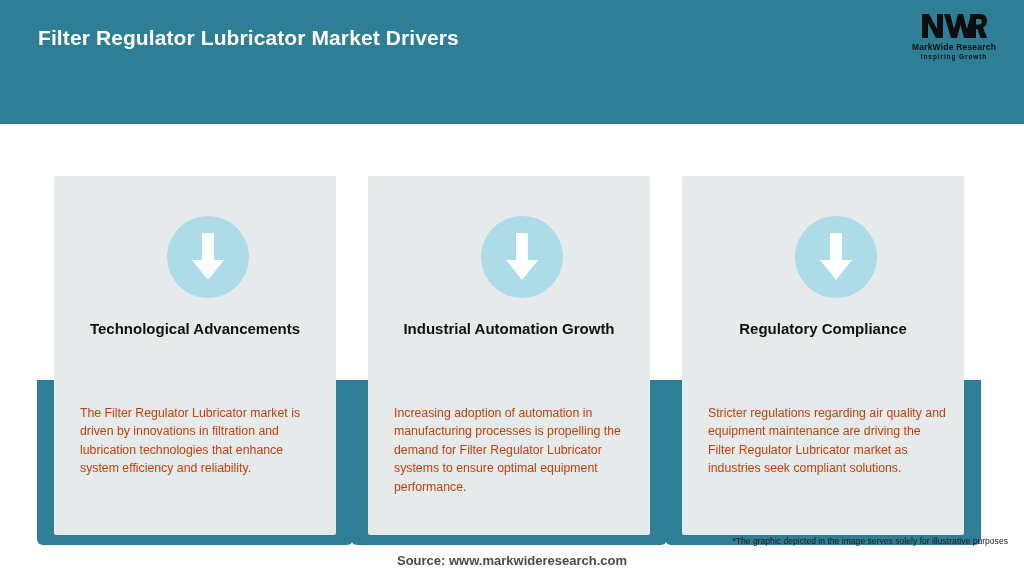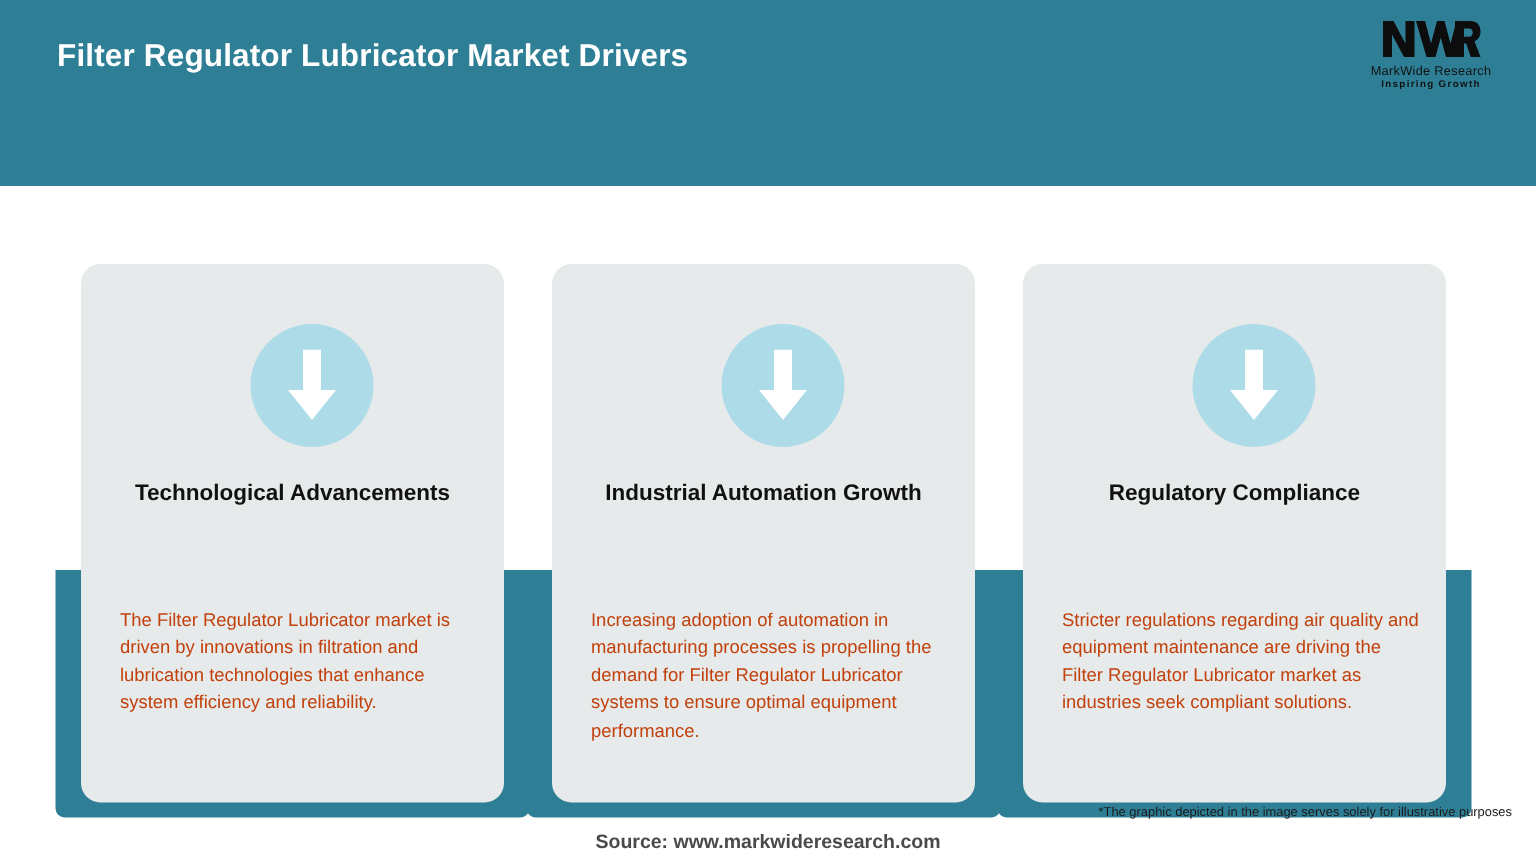--- a/index.html
+++ b/index.html
@@ -45,21 +45,21 @@
     text-align: center;
   }
   .logo-mark {
     display: block;
     height: 30px;
     line-height: 30px;
   }
   .logo-name {
     display: block;
     font-size: 8.5px;
-    font-weight: normal;
+    font-weight: bold;
     color: #111111;
     letter-spacing: 0.2px;
     line-height: 10px;
   }
   .logo-tag {
     display: block;
     font-size: 6.5px;
     font-weight: bold;
     color: #111111;
     letter-spacing: 0.9px;
@@ -96,21 +96,21 @@
     border-bottom-right-radius: 6px;
   }
 
   .card {
     position: absolute;
     left: 17px;
     top: 76px;
     width: 282px;
     height: 359px;
     background: #e6eaeb;
-    border-radius: 13px;
+    border-radius: 2px;
   }
 
   .icon-circle {
     position: absolute;
     left: 113px;
     top: 40px;
     width: 82px;
     height: 82px;
     border-radius: 50%;
     background: #addbe8;

